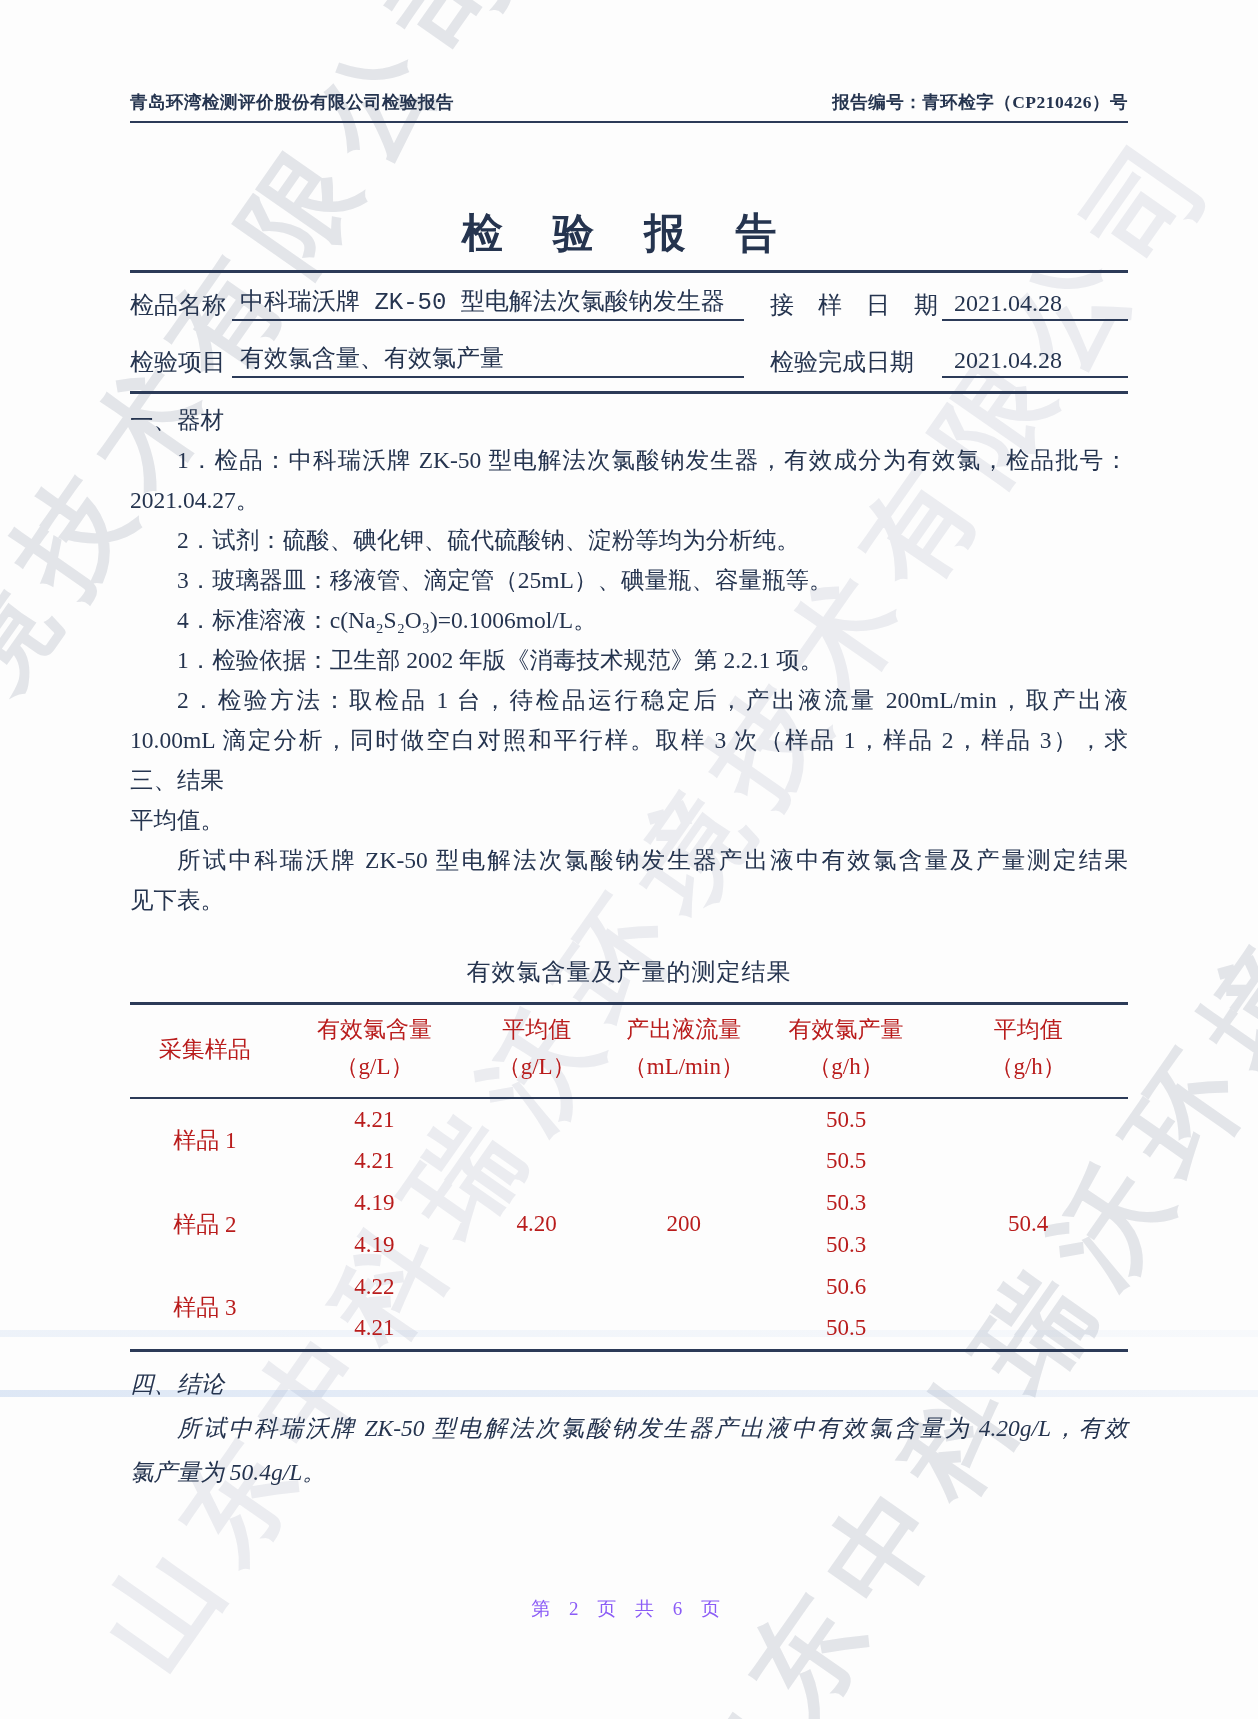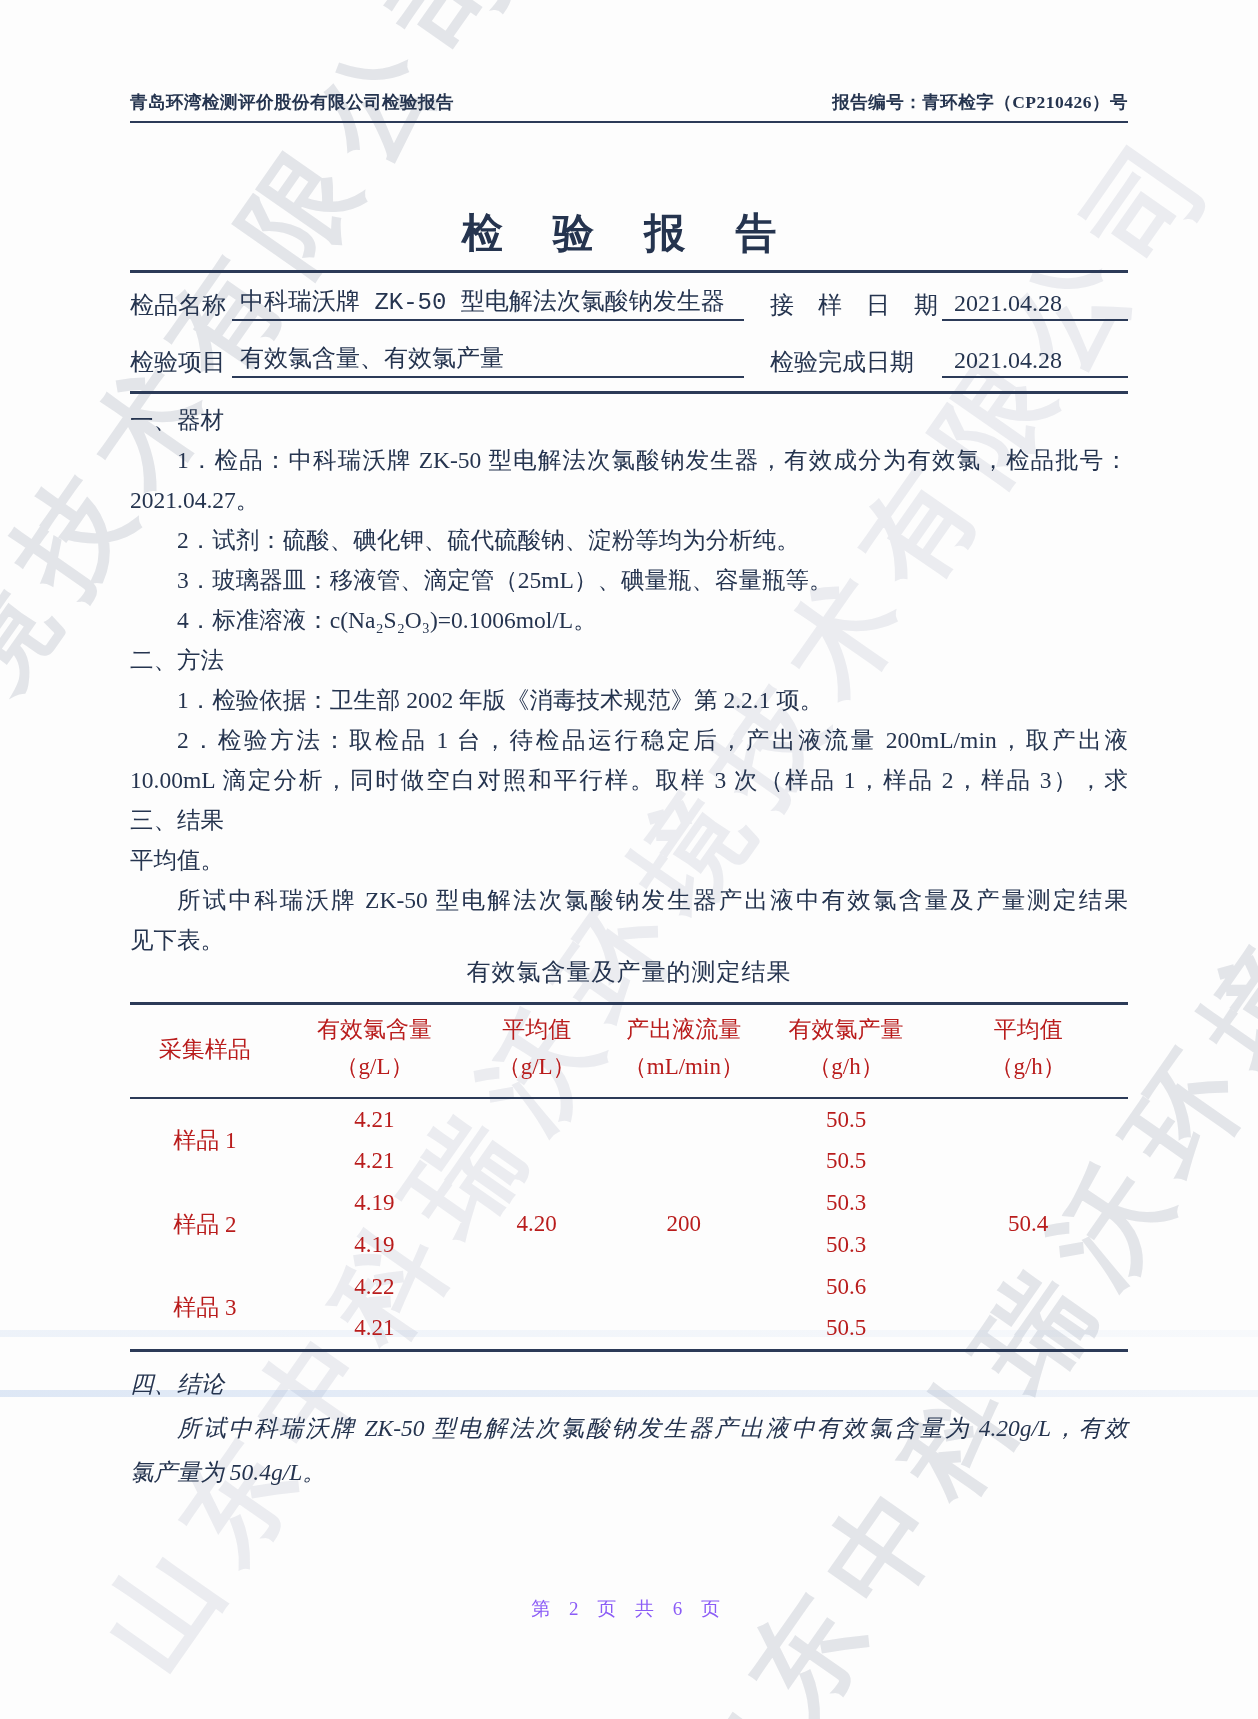--- a/index.html
+++ b/index.html
@@ -106,21 +106,20 @@
 
   <div class="abs content-x rule-b"></div>
 
   <div class="abs content-x bodytext">
     <div class="line">一、器材</div>
     <div class="jline ind">1．检品：中科瑞沃牌 ZK-50 型电解法次氯酸钠发生器，有效成分为有效氯，检品批号：</div>
     <div class="line">2021.04.27。</div>
     <div class="line ind">2．试剂：硫酸、碘化钾、硫代硫酸钠、淀粉等均为分析纯。</div>
     <div class="line ind">3．玻璃器皿：移液管、滴定管（25mL）、碘量瓶、容量瓶等。</div>
     <div class="line ind">4．标准溶液：c(Na₂S₂O₃)=0.1006mol/L。</div>
-    <div class="line">二、方法</div>
     <div class="line ind">1．检验依据：卫生部 2002 年版《消毒技术规范》第 2.2.1 项。</div>
     <div class="jline ind">2．检验方法：取检品 1 台，待检品运行稳定后，产出液流量 200mL/min，取产出液</div>
     <div class="jline">10.00mL 滴定分析，同时做空白对照和平行样。取样 3 次（样品 1，样品 2，样品 3），求</div>
     <div class="line">三、结果</div>
     <div class="line">平均值。</div>
     <div class="jline ind">所试中科瑞沃牌 ZK-50 型电解法次氯酸钠发生器产出液中有效氯含量及产量测定结果</div>
     <div class="line">见下表。</div>
   </div>
 
   <div class="abs content-x tbl-title">有效氯含量及产量的测定结果</div>

